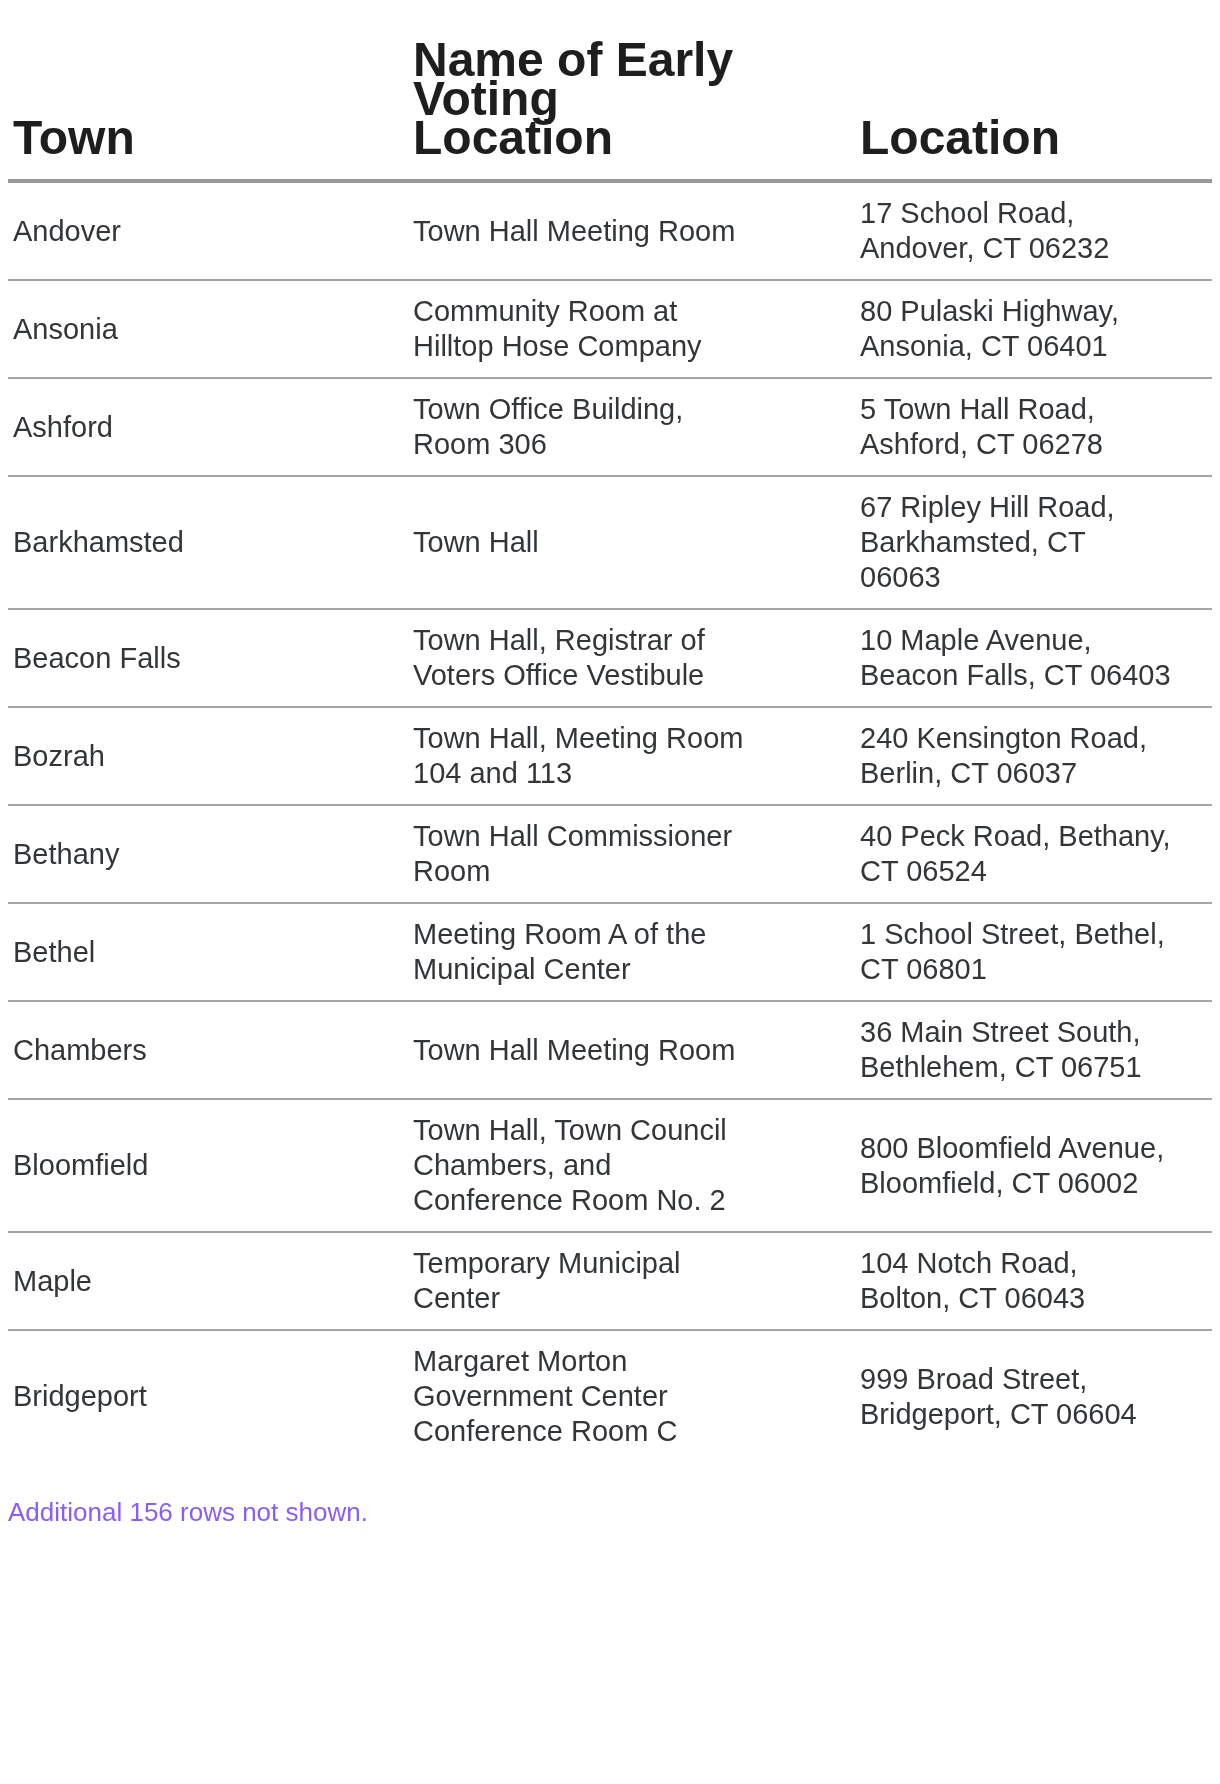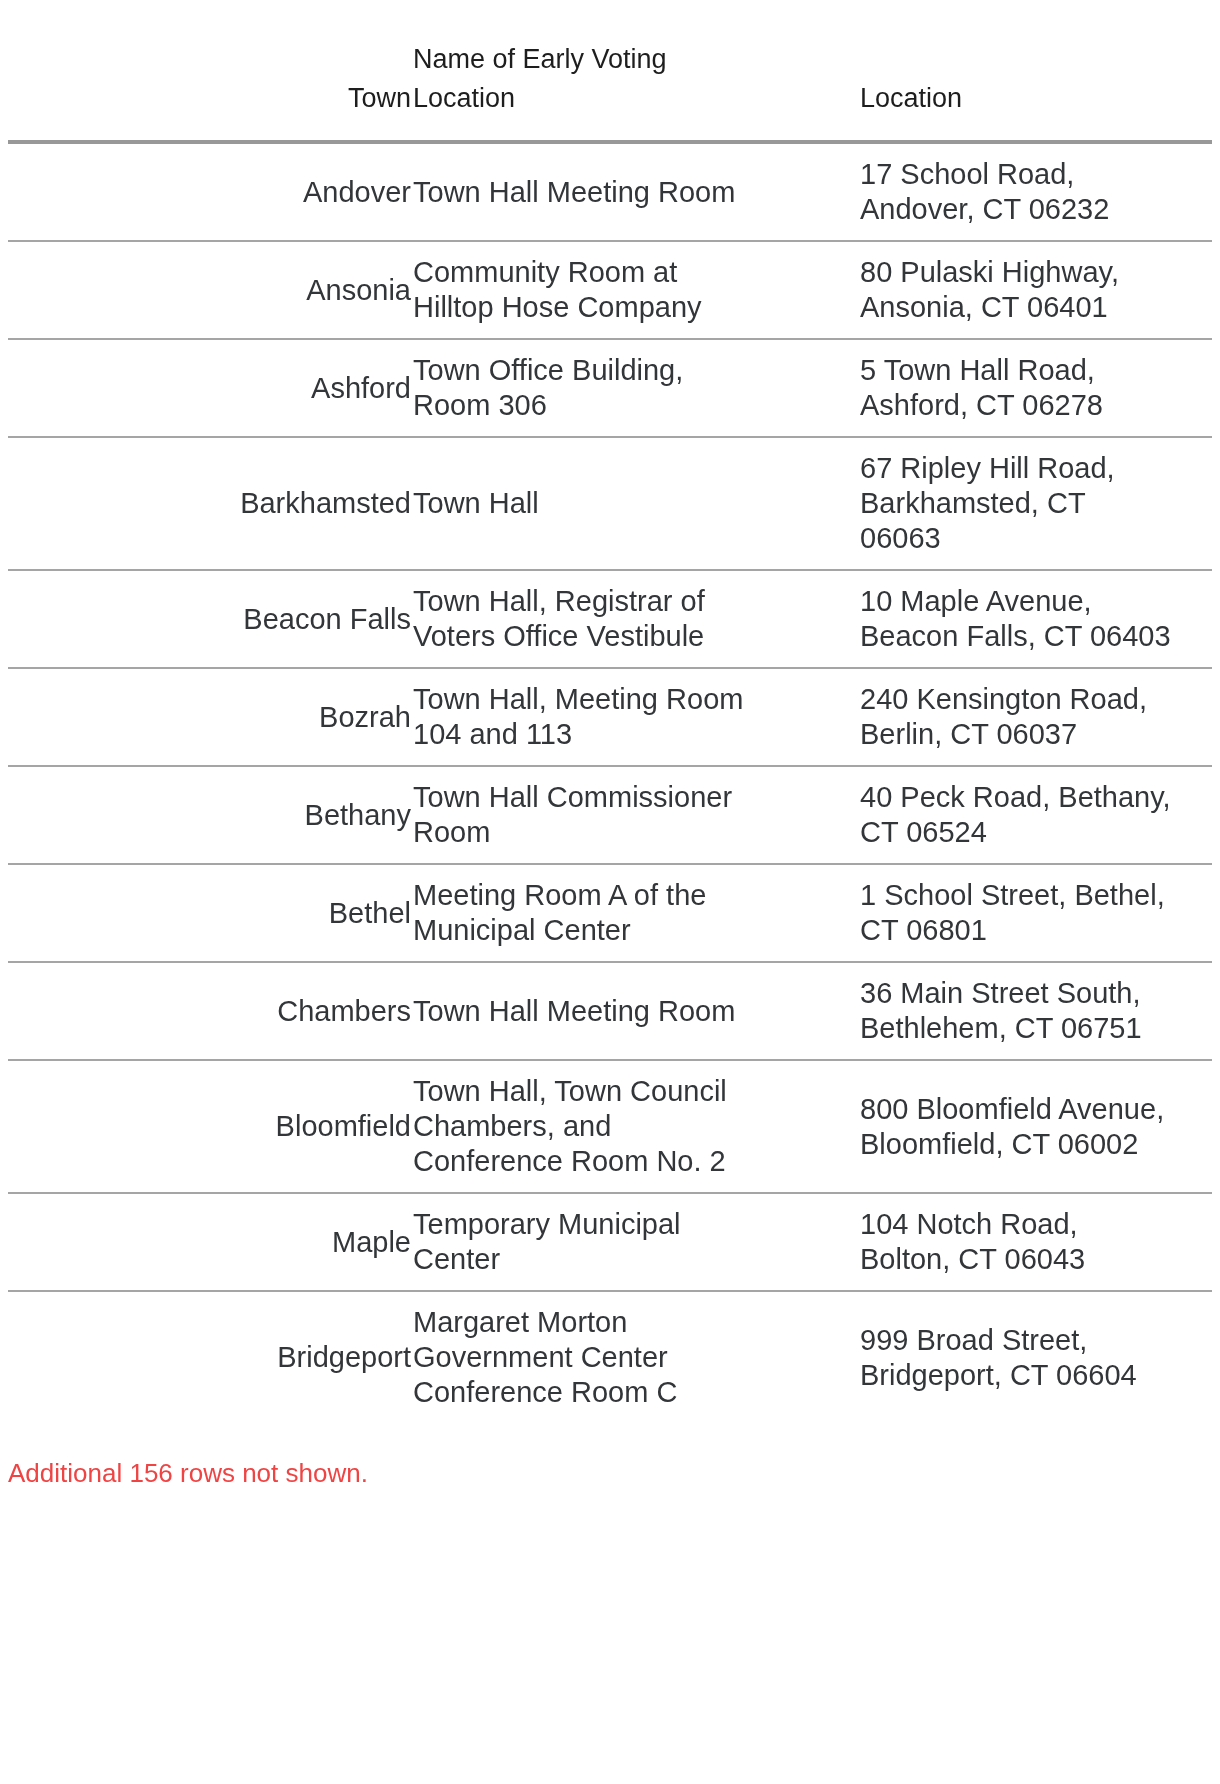--- a/index.html
+++ b/index.html
@@ -18,47 +18,47 @@
     table-layout: fixed;
     width: 1204px;
     margin: 40px 8px 0 8px;
   }
   col.c1 { width: 403px; }
   col.c2 { width: 447px; }
   col.c3 { width: 354px; }
   th {
     text-align: left;
     vertical-align: bottom;
-    font-size: 27px;
+    font-size: 48px;
     line-height: 39px;
-    font-weight: 400;
+    font-weight: 700;
     color: #1e1e1e;
     padding: 0 0 22px 0;
     border-bottom: 4px solid #989898;
     white-space: pre-line;
   }
   td {
     vertical-align: middle;
     font-size: 29px;
     line-height: 35px;
     font-weight: 400;
     color: #333639;
     padding: 13px 0;
     border-bottom: 2px solid #a5a5a5;
     white-space: pre-line;
   }
-  th:first-child, td:first-child { padding-left: 5px; text-align: right; }
+  th:first-child, td:first-child { padding-left: 5px; }
   th:nth-child(2), td:nth-child(2),
   th:nth-child(3), td:nth-child(3) { padding-left: 2px; }
   tbody tr:last-child td { border-bottom: none; }
   p.note {
     margin: 34px 1px 0 8px;
     font-size: 26px;
     line-height: 32px;
-    color: #ef4444;
+    color: #8b5cf6;
   }
 </style>
 </head>
 <body>
 
 <main>
   <table class="ev-table">
     <colgroup>
       <col class="c1">
         <col class="c2">

